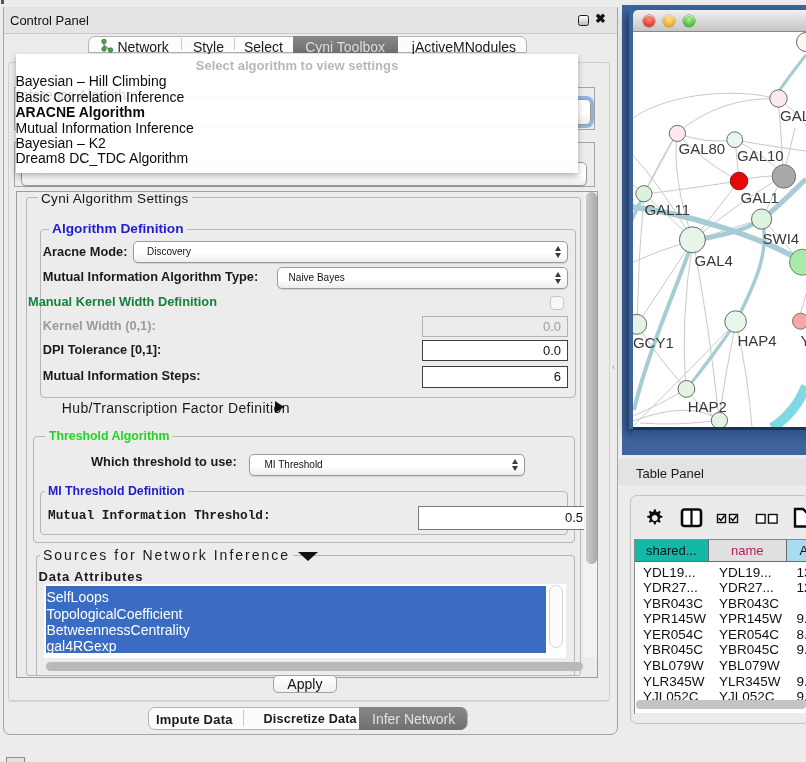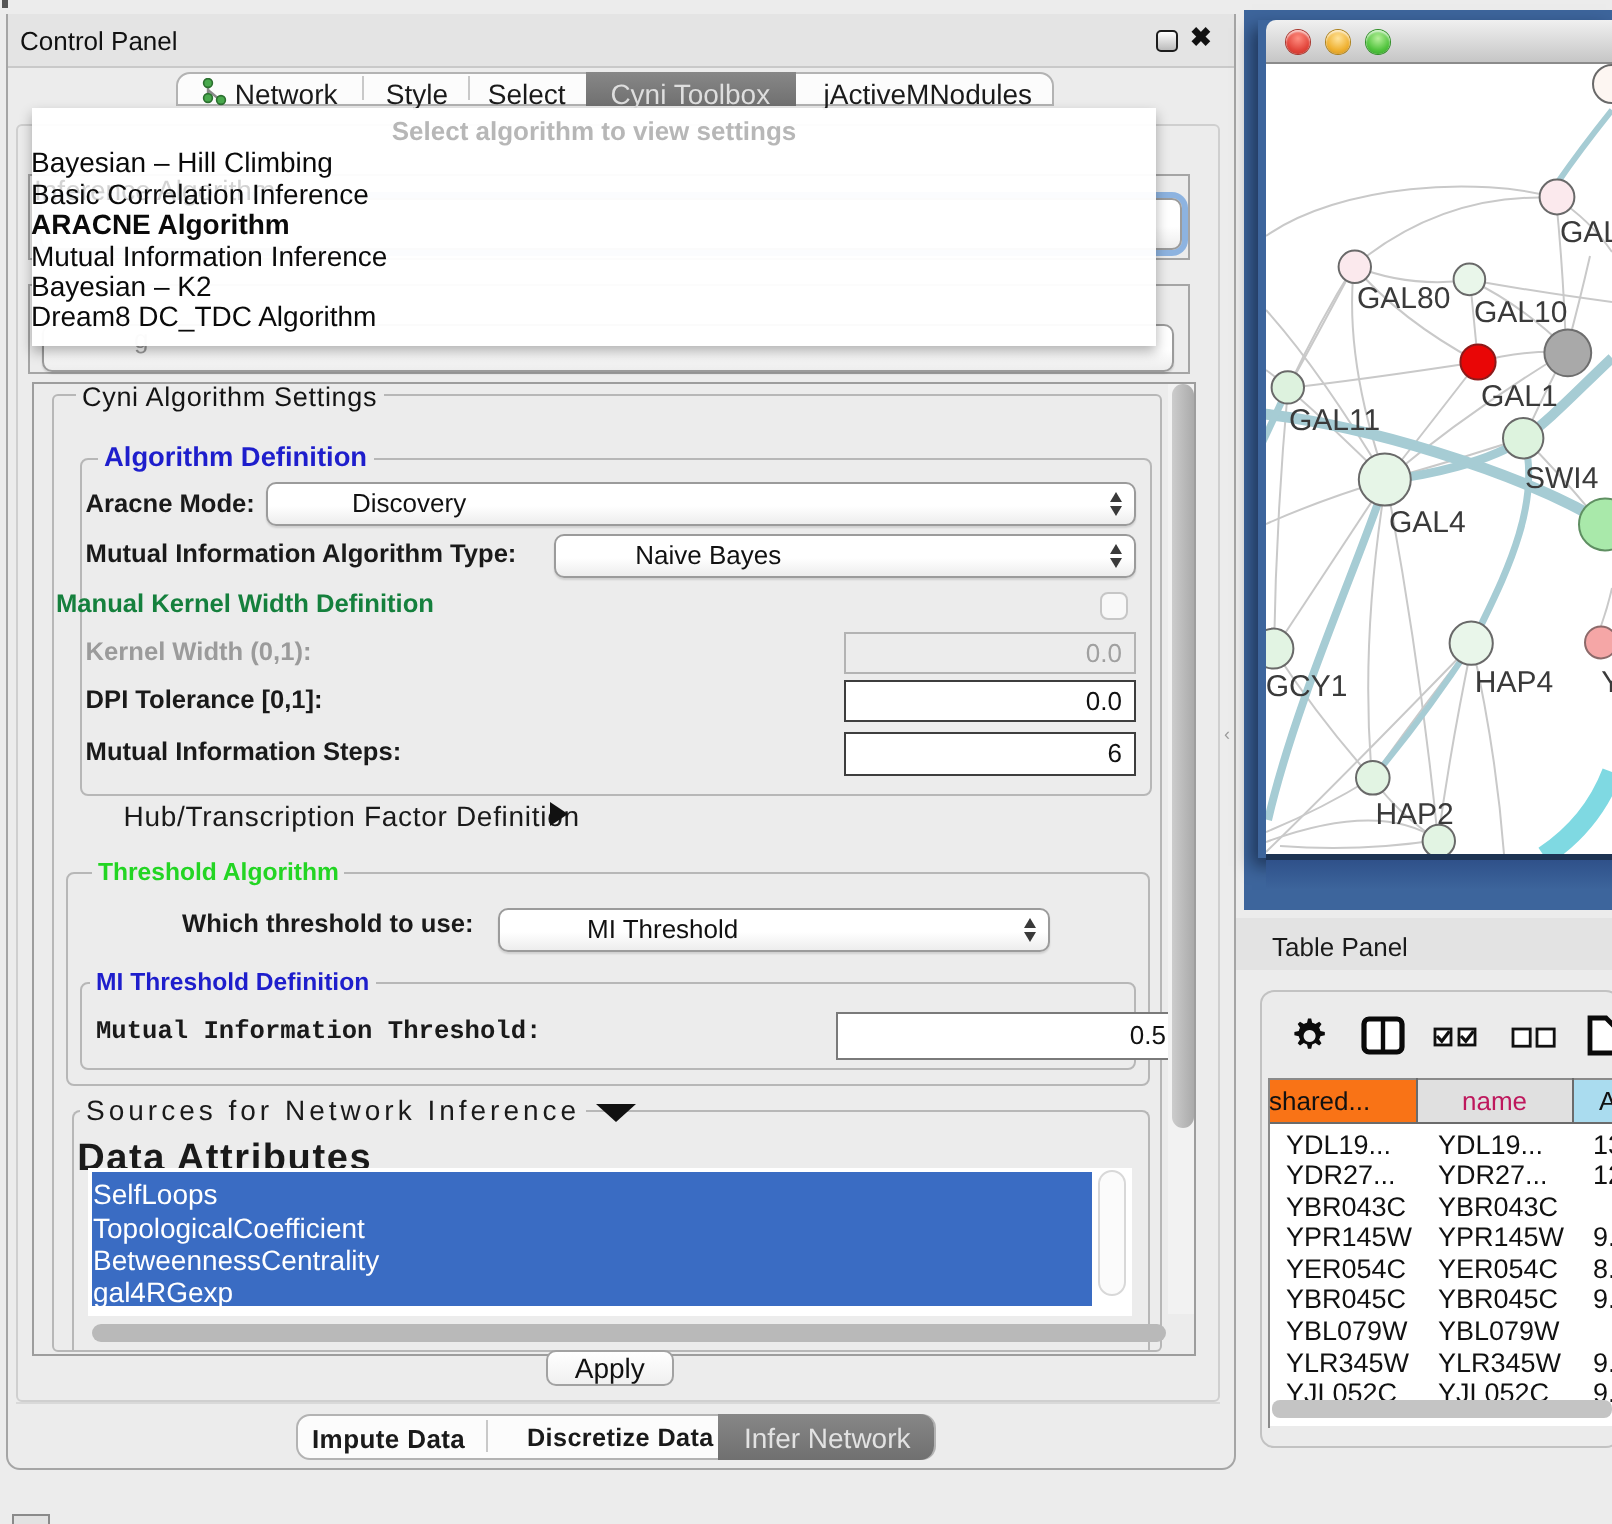--- a/index.html
+++ b/index.html
@@ -2,21 +2,21 @@
 <html><head>
 <meta charset="utf-8">
 <style>
   html,body{margin:0;padding:0;}
   body{width:806px;height:762px;background:#ececec;font-family:"Liberation Sans",sans-serif;position:relative;overflow:hidden;}
   .abs{position:absolute;}
   .bold{font-weight:bold;}
   .grp{position:absolute;border:1px solid #b7b7b7;border-radius:4px;}
   .grplab{position:absolute;background:#ececec;padding:0 3px;font-size:13px;line-height:13px;white-space:nowrap;}
   .combo{position:absolute;border:1px solid #9b9b9b;border-radius:5px;background:linear-gradient(#ffffff,#ffffff 55%,#ededed);box-shadow:0 1px 1px rgba(0,0,0,0.12);}
-  .combo .ctext{position:absolute;left:11px;top:50%;transform:translateY(-54%);font-size:13px;color:#111;white-space:nowrap;margin-left:29px;}
+  .combo .ctext{position:absolute;left:11px;top:50%;transform:translateY(-54%);font-size:10px;color:#111;white-space:nowrap;}
   .carr{position:absolute;right:6px;top:50%;width:6px;height:14px;transform:translateY(-50%);}
   .carr:before{content:"";position:absolute;left:0;top:1px;border-left:3.5px solid transparent;border-right:3.5px solid transparent;border-bottom:5px solid #3a3a3a;}
   .carr:after{content:"";position:absolute;left:0;bottom:1px;border-left:3.5px solid transparent;border-right:3.5px solid transparent;border-top:5px solid #3a3a3a;}
   .inp{position:absolute;background:#fff;border:1px solid #3e3e3e;font-size:13px;color:#111;text-align:right;padding-right:6px;display:flex;align-items:center;justify-content:flex-end;}
   .flab{position:absolute;font-size:12.8px;font-weight:bold;color:#1a1a1a;white-space:nowrap;}
 </style>
 </head>
 <body>
 
 <div class="abs" id="cpwin" style="left:3px;top:7px;width:615px;height:728px;background:#ececec;border:1px solid #a5a5a5;border-radius:0 0 7px 7px;box-sizing:border-box;"></div>
@@ -83,21 +83,21 @@
 <div class="grp" style="left:40px;top:491px;width:526px;height:42px;"></div>
 <div class="grplab bold" style="left:45px;top:484.8px;color:#1e1ecc;font-size:12.3px;line-height:12.5px;">MI Threshold Definition</div>
 
 <div class="flab" style="left:48px;top:507.5px;font-family:Liberation Mono, monospace;">Mutual Information Threshold:</div>
 <div class="inp" style="left:418px;top:506px;width:172px;height:23.5px;box-sizing:border-box;border:1px solid #7a7a7a;">0.5</div>
 
 <div class="grp" style="left:35.8px;top:555px;width:537.2px;height:119px;border-bottom:none;border-radius:4px 4px 0 0;"></div>
 <div class="grplab" style="left:40px;top:547.5px;color:#1a1a1a;font-size:14px;line-height:15px;letter-spacing:2px;">Sources for Network Inference</div>
 <div class="abs" style="left:298px;top:551.5px;width:0;height:0;border-left:10px solid transparent;border-right:10px solid transparent;border-top:9px solid #111;"></div>
 
-<div class="flab" style="left:38.6px;top:568.5px;font-size:19px;letter-spacing:0.8px;">Data Attributes</div>
+<div class="flab" style="left:38.6px;top:568.5px;font-size:13px;letter-spacing:0.8px;">Data Attributes</div>
 
 <div class="abs" style="left:44px;top:584px;width:522px;height:74px;background:#fff;"></div>
 <div class="abs" style="left:45.8px;top:586.2px;width:500.7px;height:67.3px;background:#3a6cc3;"></div>
 <div class="abs" style="left:46.5px;top:589.3px;font-size:14px;line-height:16.2px;color:#fff;">SelfLoops<br>TopologicalCoefficient<br>BetweennessCentrality<br>gal4RGexp</div>
 <div class="abs" style="left:549.4px;top:585px;width:13.7px;height:63.3px;background:#fbfbfb;border:1px solid #d8d8d8;border-radius:7px;box-sizing:border-box;"></div>
 
 <div class="abs" style="left:46px;top:661.5px;width:537px;height:9px;background:#b9b9b9;border-radius:4.5px;"></div>
 <div class="abs" style="left:584px;top:192px;width:13px;height:465px;background:#f2f2f2;"></div>
 <div class="abs" style="left:585.5px;top:192px;width:11px;height:372px;background:linear-gradient(90deg,#cccccc,#aaaaaa);border-radius:5.5px;"></div>
 
@@ -252,21 +252,21 @@
     <rect x="124.5" y="8.5" width="8.6" height="8.6"></rect>
   </g>
   <g stroke="#111" stroke-width="1.6" fill="none">
     <path d="M74.5 12 l2.4 2.6 3.8-5"></path>
     <path d="M86.5 12 l2.4 2.6 3.8-5"></path>
   </g>
   <path d="M151 3 h8 l5 5 v12.5 h-13 Z" fill="#fff" stroke="#0a0a0a" stroke-width="2.4"></path>
 </svg>
 
 <div class="abs" style="left:633.5px;top:538.5px;width:1px;height:175px;background:#8a8a8a;"></div>
-<div class="abs" style="left:634.5px;top:539px;width:73.5px;height:23px;background:#f97316;border-top:1px solid #8a8a8a;border-bottom:1px solid #6b6b6b;box-sizing:border-box;font-size:13px;color:#111;line-height:22px;">shared...</div>
+<div class="abs" style="left:634.5px;top:539px;width:73.5px;height:23px;background:#14b8a6;border-top:1px solid #8a8a8a;border-bottom:1px solid #6b6b6b;box-sizing:border-box;text-align:center;font-size:13px;color:#111;line-height:22px;">shared...</div>
 <div class="abs" style="left:708px;top:539px;width:1px;height:23px;background:#6b6b6b;"></div>
 <div class="abs" style="left:709px;top:539px;width:76.5px;height:23px;background:#e0e0e0;border-top:1px solid #8a8a8a;border-bottom:1px solid #6b6b6b;box-sizing:border-box;text-align:center;font-size:13px;color:#be185d;line-height:22px;">name</div>
 <div class="abs" style="left:785.5px;top:539px;width:1px;height:23px;background:#6b6b6b;"></div>
 <div class="abs" style="left:786.5px;top:539px;width:19.5px;height:23px;background:#aadcef;border-top:1px solid #8a8a8a;border-bottom:1px solid #6b6b6b;box-sizing:border-box;font-size:13px;color:#111;line-height:22px;padding-left:13px;">A</div>
 
 <div class="abs" style="left:634.5px;top:562px;width:171.5px;height:151px;background:#fff;overflow:hidden;">
   <div class="abs" style="left:8.5px;top:2.5px;font-size:13.5px;line-height:15.6px;color:#111;">YDL19...<br>YDR27...<br>YBR043C<br>YPR145W<br>YER054C<br>YBR045C<br>YBL079W<br>YLR345W<br>YJL052C</div>
   <div class="abs" style="left:84.5px;top:2.5px;font-size:13.5px;line-height:15.6px;color:#111;">YDL19...<br>YDR27...<br>YBR043C<br>YPR145W<br>YER054C<br>YBR045C<br>YBL079W<br>YLR345W<br>YJL052C</div>
   <div class="abs" style="left:162px;top:2.5px;font-size:13.5px;line-height:15.6px;color:#111;">13<br>12<br>&nbsp;<br>9.<br>8.<br>9.<br>&nbsp;<br>9.<br>9.</div>
 </div>

